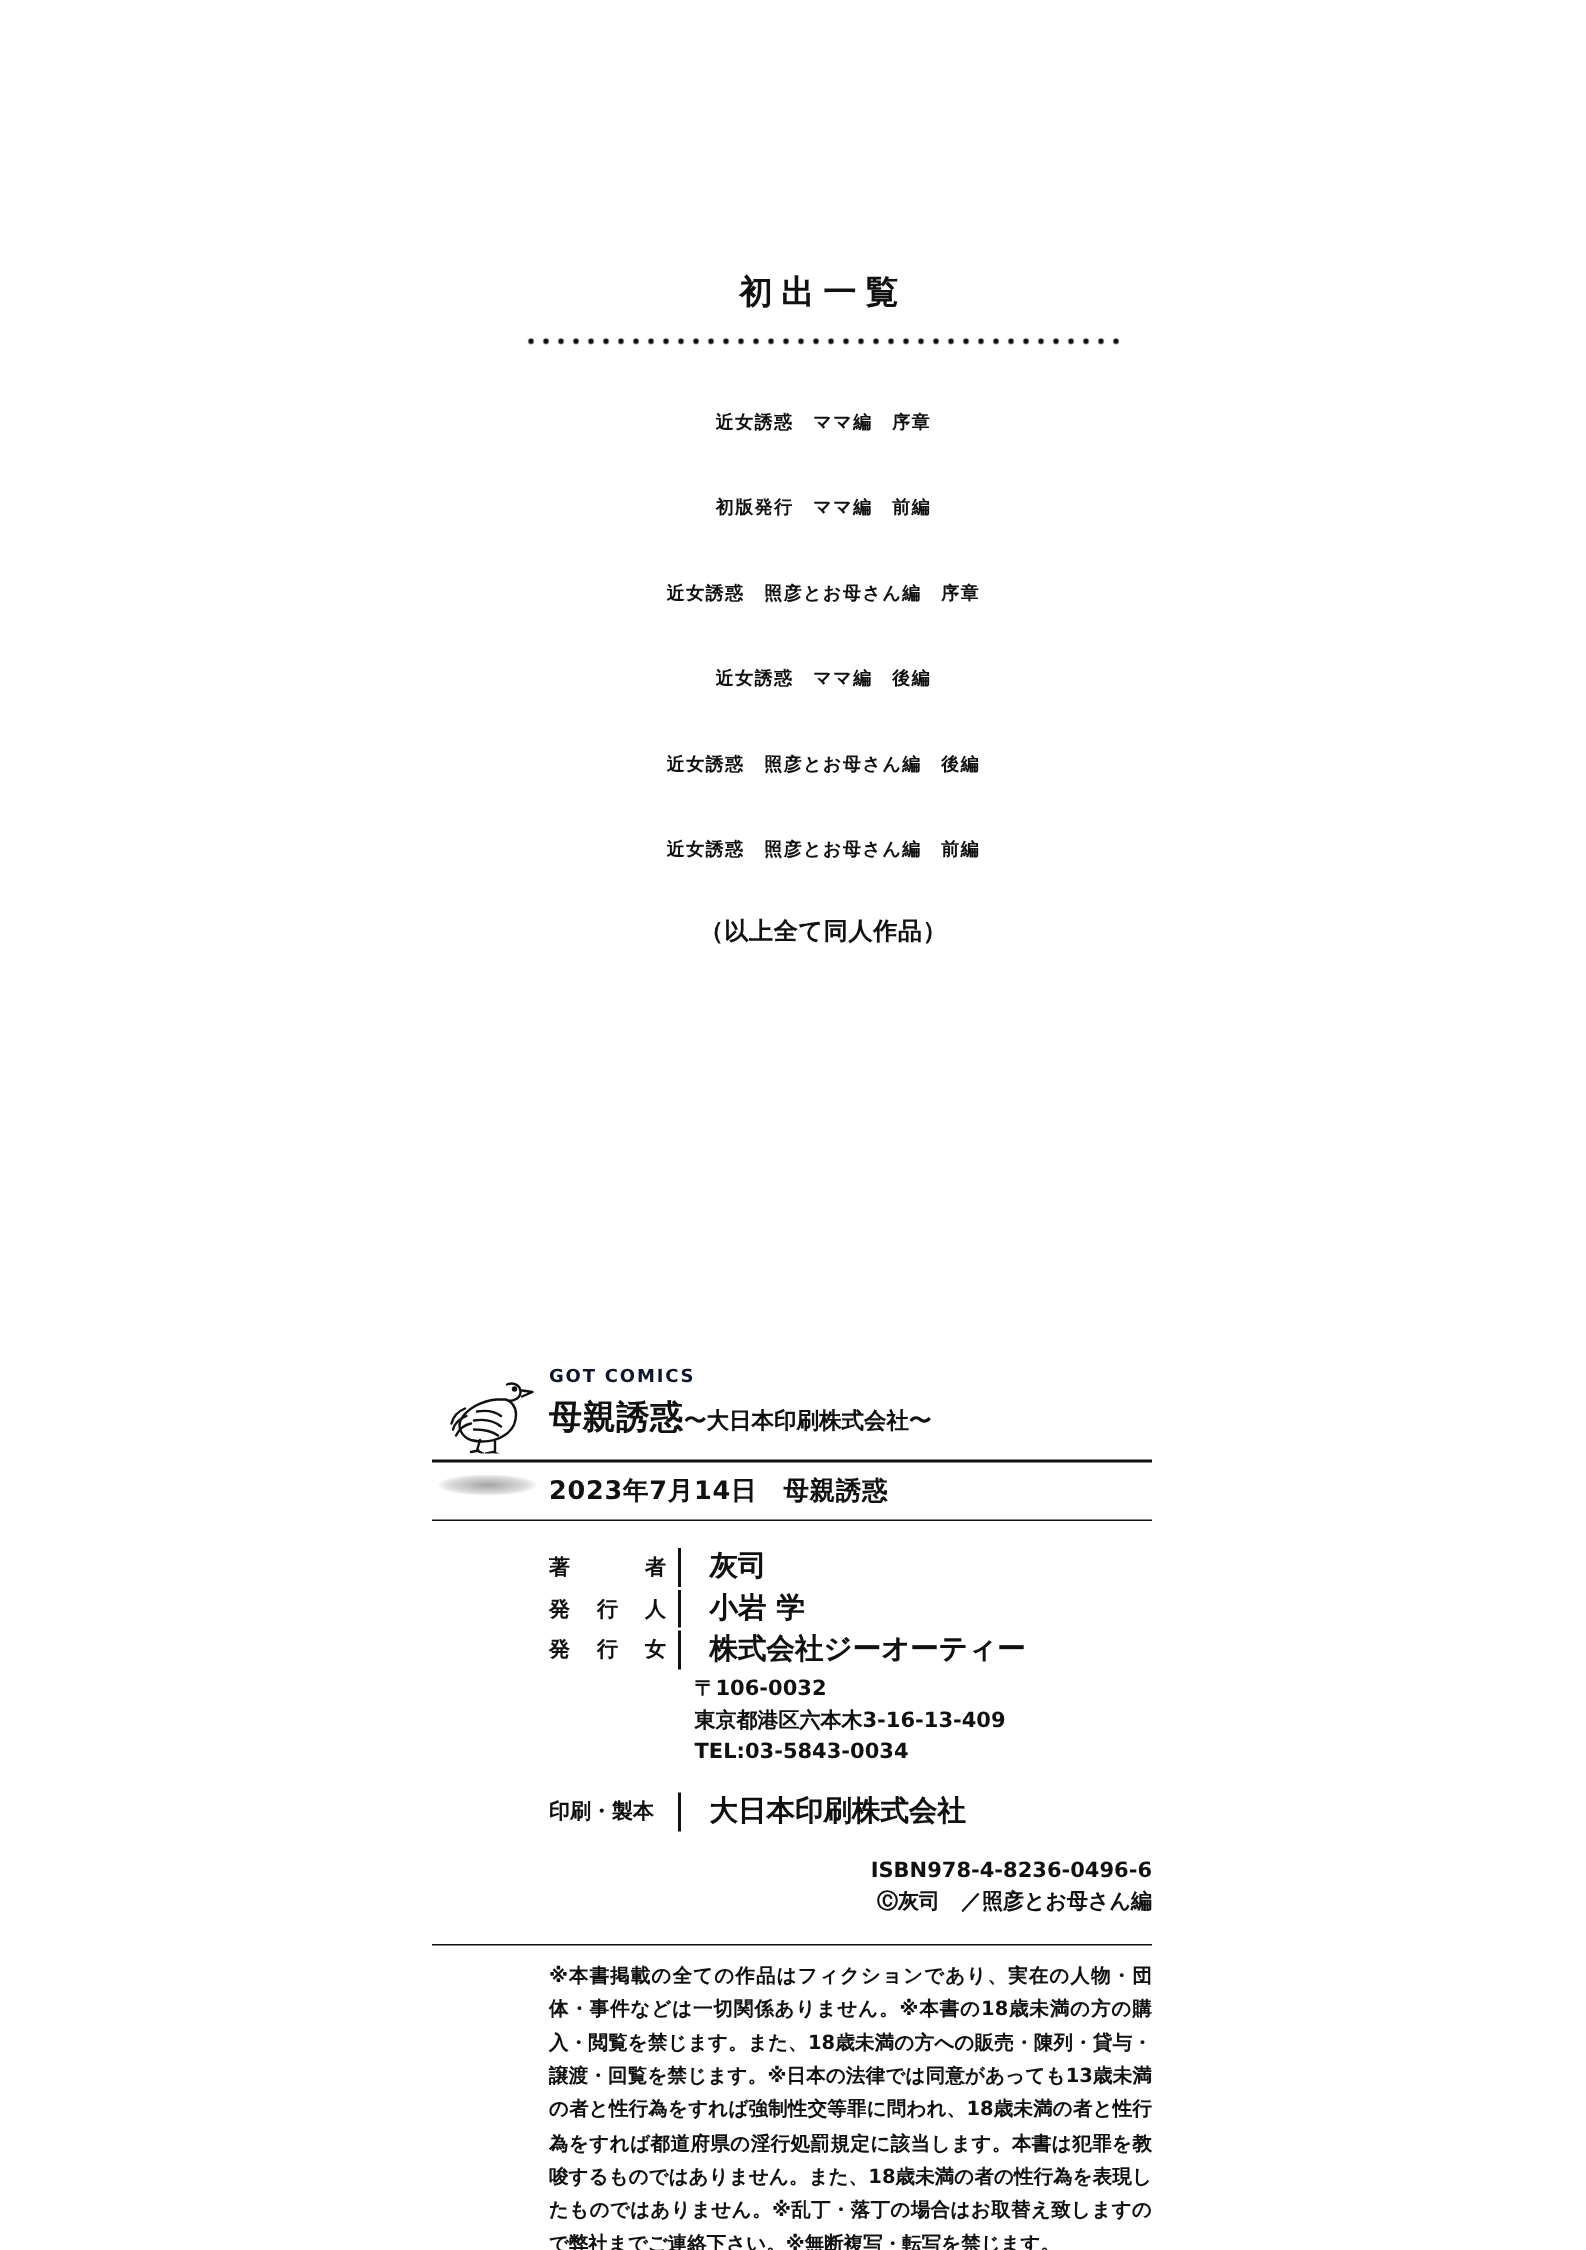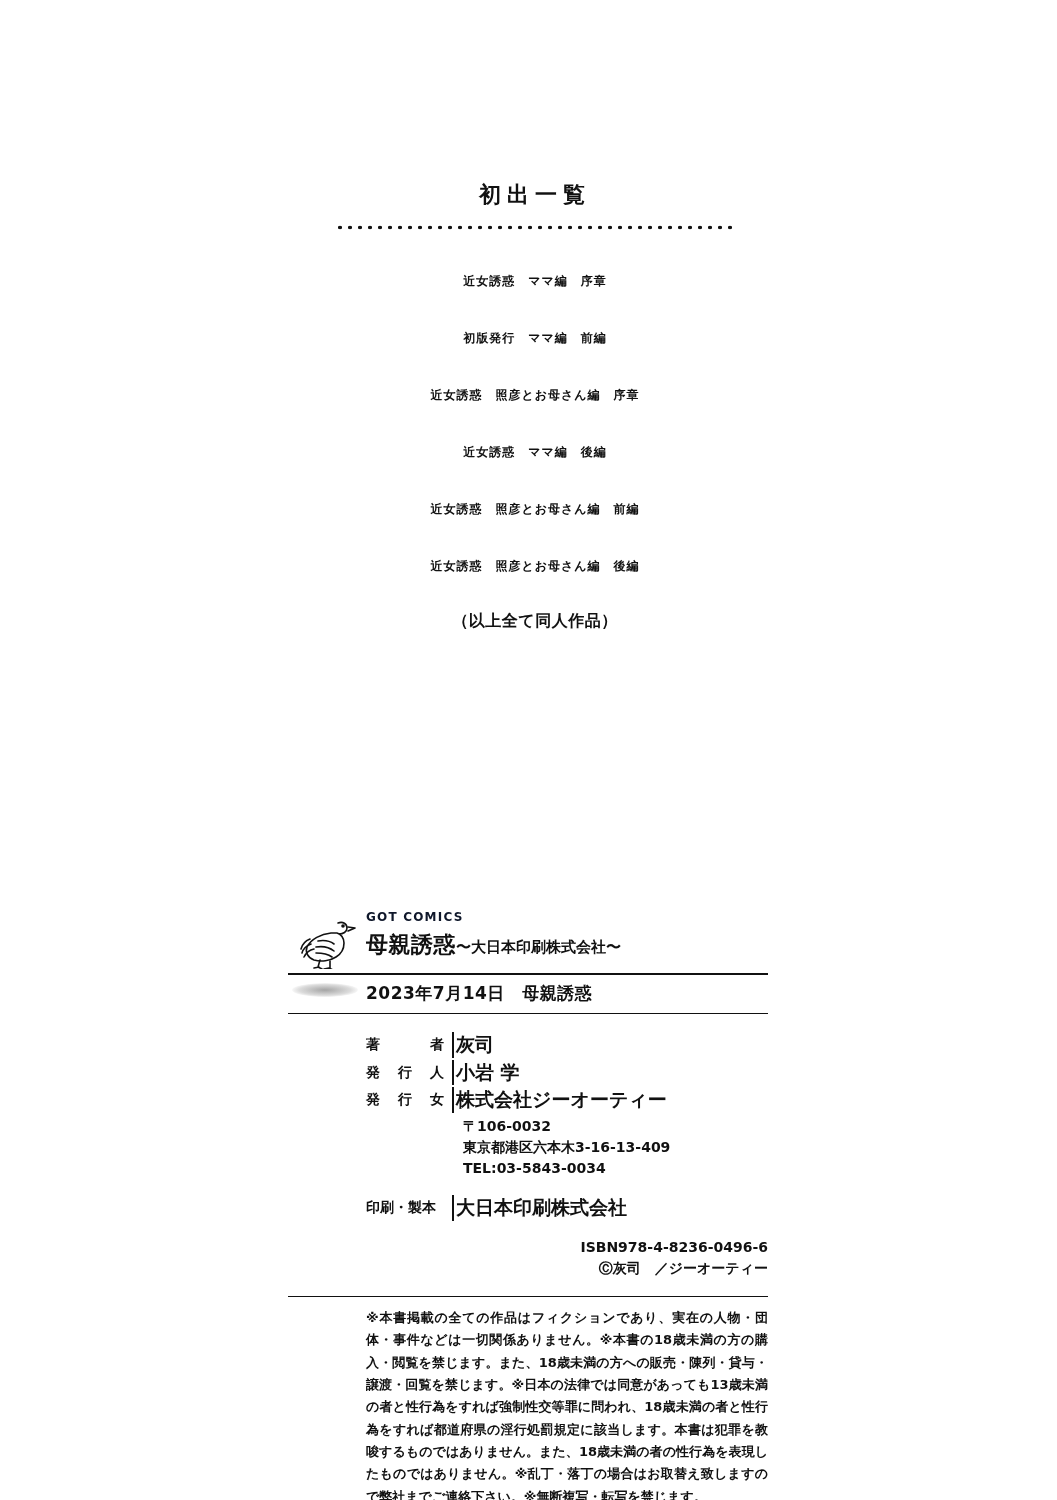--- a/index.html
+++ b/index.html
@@ -12,21 +12,21 @@
     height: 1500px;
     position: relative;
     font-family: "DejaVu Sans", "Liberation Sans", sans-serif;
     color: #111111;
     overflow: hidden;
   }
 
   
   .credits {
     position: absolute;
-    left: 335px;
+    left: 349px;
     top: 180px;
     width: 400px;
   }
   .credits-title {
     text-align: center;
     font-size: 22px;
     font-weight: 700;
     letter-spacing: 6px;
     color: #111;
   }
@@ -144,21 +144,21 @@
     letter-spacing: 0;
     padding-right: 8px;
     box-sizing: border-box;
     display: flex;
     justify-content: space-between;
     padding-top: 4px;
   }
   .staff-label span { display: inline-block; }
   .staff-value {
     border-left: 2px solid #111;
-    padding-left: 2px;
+    padding-left: 19px;
     font-size: 19px;
     font-weight: 700;
     color: #111;
     line-height: 1.35;
   }
   .address {
     margin-left: 86px;
     padding-left: 11px;
     font-size: 14px;
     font-weight: 700;
@@ -196,22 +196,22 @@
 <body>
 
 <section class="credits">
   <div class="credits-title">初出一覧</div>
   <div class="dot-rule"></div>
   <div class="credit-list">
     <div class="credit-row">近女誘惑　ママ編　序章</div>
     <div class="credit-row">初版発行　ママ編　前編</div>
     <div class="credit-row">近女誘惑　照彦とお母さん編　序章</div>
     <div class="credit-row">近女誘惑　ママ編　後編</div>
+    <div class="credit-row">近女誘惑　照彦とお母さん編　後編</div>
     <div class="credit-row">近女誘惑　照彦とお母さん編　前編</div>
-    <div class="credit-row">近女誘惑　照彦とお母さん編　後編</div>
   </div>
   <div class="credits-note">（以上全て同人作品）</div>
 </section>
 
 <section class="colophon">
 
   <div class="imprint">
     <span class="bird">
       <svg viewBox="0 0 62 58" width="62" height="58" aria-hidden="true">
         <g fill="none" stroke="#111" stroke-width="1.6" stroke-linecap="round" stroke-linejoin="round">
@@ -279,18 +279,18 @@
       <div class="staff-label">
         <span>印刷・製本</span>
       </div>
       <div class="staff-value">大日本印刷株式会社</div>
     </div>
 
   </div>
 
   <div class="isbn">
     <div>ISBN978-4-8236-0496-6</div>
-    <div>Ⓒ灰司　／ジーオーティー</div>
+    <div>Ⓒ灰司　／照彦とお母さん編</div>
   </div>
 
   <div class="disclaimer">※本書掲載の全ての作品はフィクションであり、実在の人物・団体・事件などは一切関係ありません。※本書の18歳未満の方の購入・閲覧を禁じます。また、18歳未満の方への販売・陳列・貸与・譲渡・回覧を禁じます。※日本の法律では同意があっても13歳未満の者と性行為をすれば強制性交等罪に問われ、18歳未満の者と性行為をすれば都道府県の淫行処罰規定に該当します。本書は犯罪を教唆するものではありません。また、18歳未満の者の性行為を表現したものではありません。※乱丁・落丁の場合はお取替え致しますので弊社までご連絡下さい。※無断複写・転写を禁じます。</div>
 
 </section>
 
 </body></html>

